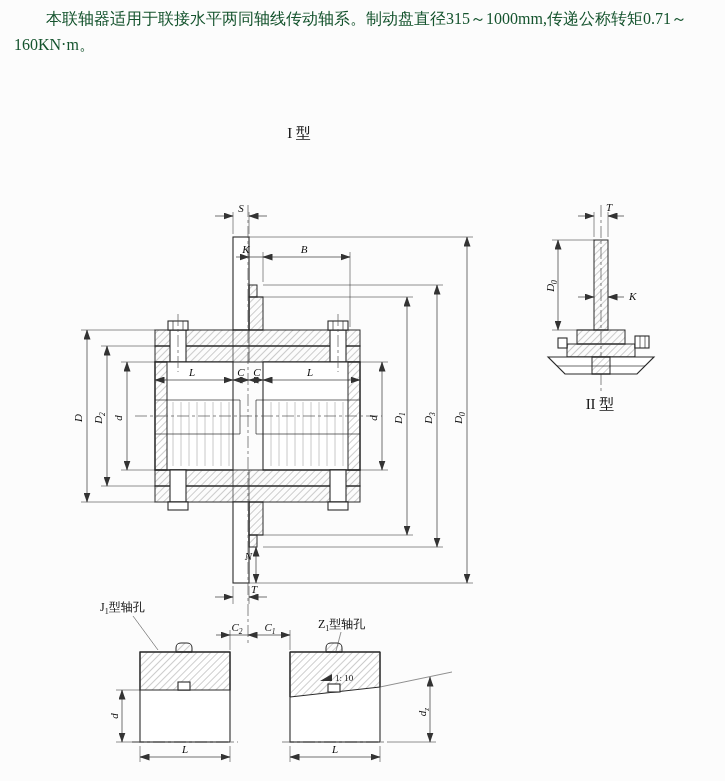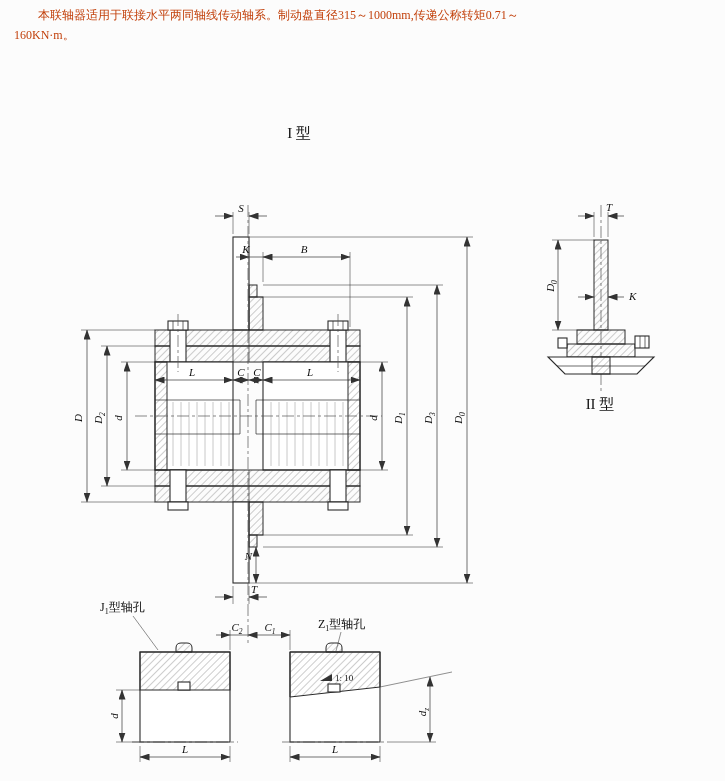--- a/index.html
+++ b/index.html
@@ -4,22 +4,22 @@
 <style>
   html,body{margin:0;padding:0;}
   body{
     width:725px;height:781px;position:relative;
     background:#fcfcfc;
     font-family:"Liberation Serif", serif;
     color:#111;
   }
   .intro{
     position:absolute;left:14px;top:6px;width:700px;
-    font-size:12px;line-height:1.65;text-indent:2em;
-    color:#c2410c;
+    font-size:16px;line-height:1.65;text-indent:2em;
+    color:#14532d;
   }
   svg{position:absolute;left:0;top:0;}
   .white{fill:#ffffff;stroke:#2b2b2b;stroke-width:1.1;}
   .hatch{fill:url(#hatch);stroke:#2b2b2b;stroke-width:1;}
   .thin{fill:none;stroke:#2b2b2b;stroke-width:0.7;}
   .teeth{fill:none;stroke:#9b9b9b;stroke-width:0.55;}
   .cl{fill:none;stroke:#555;stroke-width:0.7;stroke-dasharray:12 3 3 3;}
   .ext{fill:none;stroke:#333;stroke-width:0.55;}
   .dim{fill:none;stroke:#333;stroke-width:0.7;}
   text.dimlbl{font:italic 11px "Liberation Serif", serif;fill:#111;}

